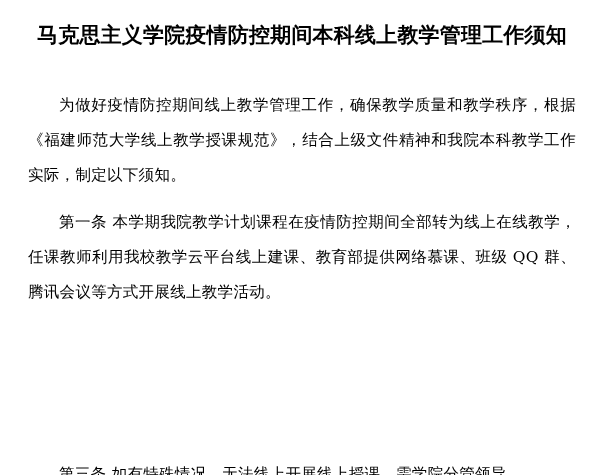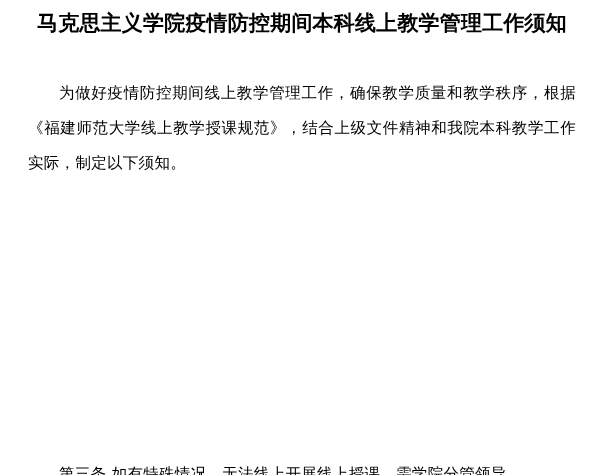--- a/index.html
+++ b/index.html
@@ -12,21 +12,21 @@
     height: 475px;
     overflow: hidden;
     font-family: "DejaVu Serif", "Liberation Serif", serif;
     color: #000000;
   }
   .page {
     position: relative;
     width: 604px;
     height: 475px;
     box-sizing: border-box;
-    padding: 0 28px;
+    padding: 12px 28px;
   }
   .doc-title {
     margin: 0;
     padding-top: 8px;
     font-family: "DejaVu Sans", "Liberation Sans", sans-serif;
     font-weight: bold;
     font-size: 21px;
     line-height: 30px;
     letter-spacing: 0.2px;
     text-align: center;
@@ -63,17 +63,18 @@
 </style>
 </head>
 <body>
 
 <div class="page">
 
   <h1 class="doc-title">马克思主义学院疫情防控期间本科线上教学管理工作须知</h1>
 
   <div class="body-block">
     <p class="para indent">为做好疫情防控期间线上教学管理工作，确保教学质量和教学秩序，根据《福建师范大学线上教学授课规范》，结合上级文件精神和我院本科教学工作实际，制定以下须知。</p>
+    <p class="para indent">第一条  本学期我院教学计划课程在疫情防控期间全部转为线上在线教学，任课教师利用我校教学云平台线上建课、教育部提供网络慕课、班级 QQ 群、腾讯会议等方式开展线上教学活动。</p>
   </div>
 
   <p class="clipped">第三条  如有特殊情况，无法线上开展线上授课，需学院分管领导</p>
 
 </div>
 
 </body></html>

